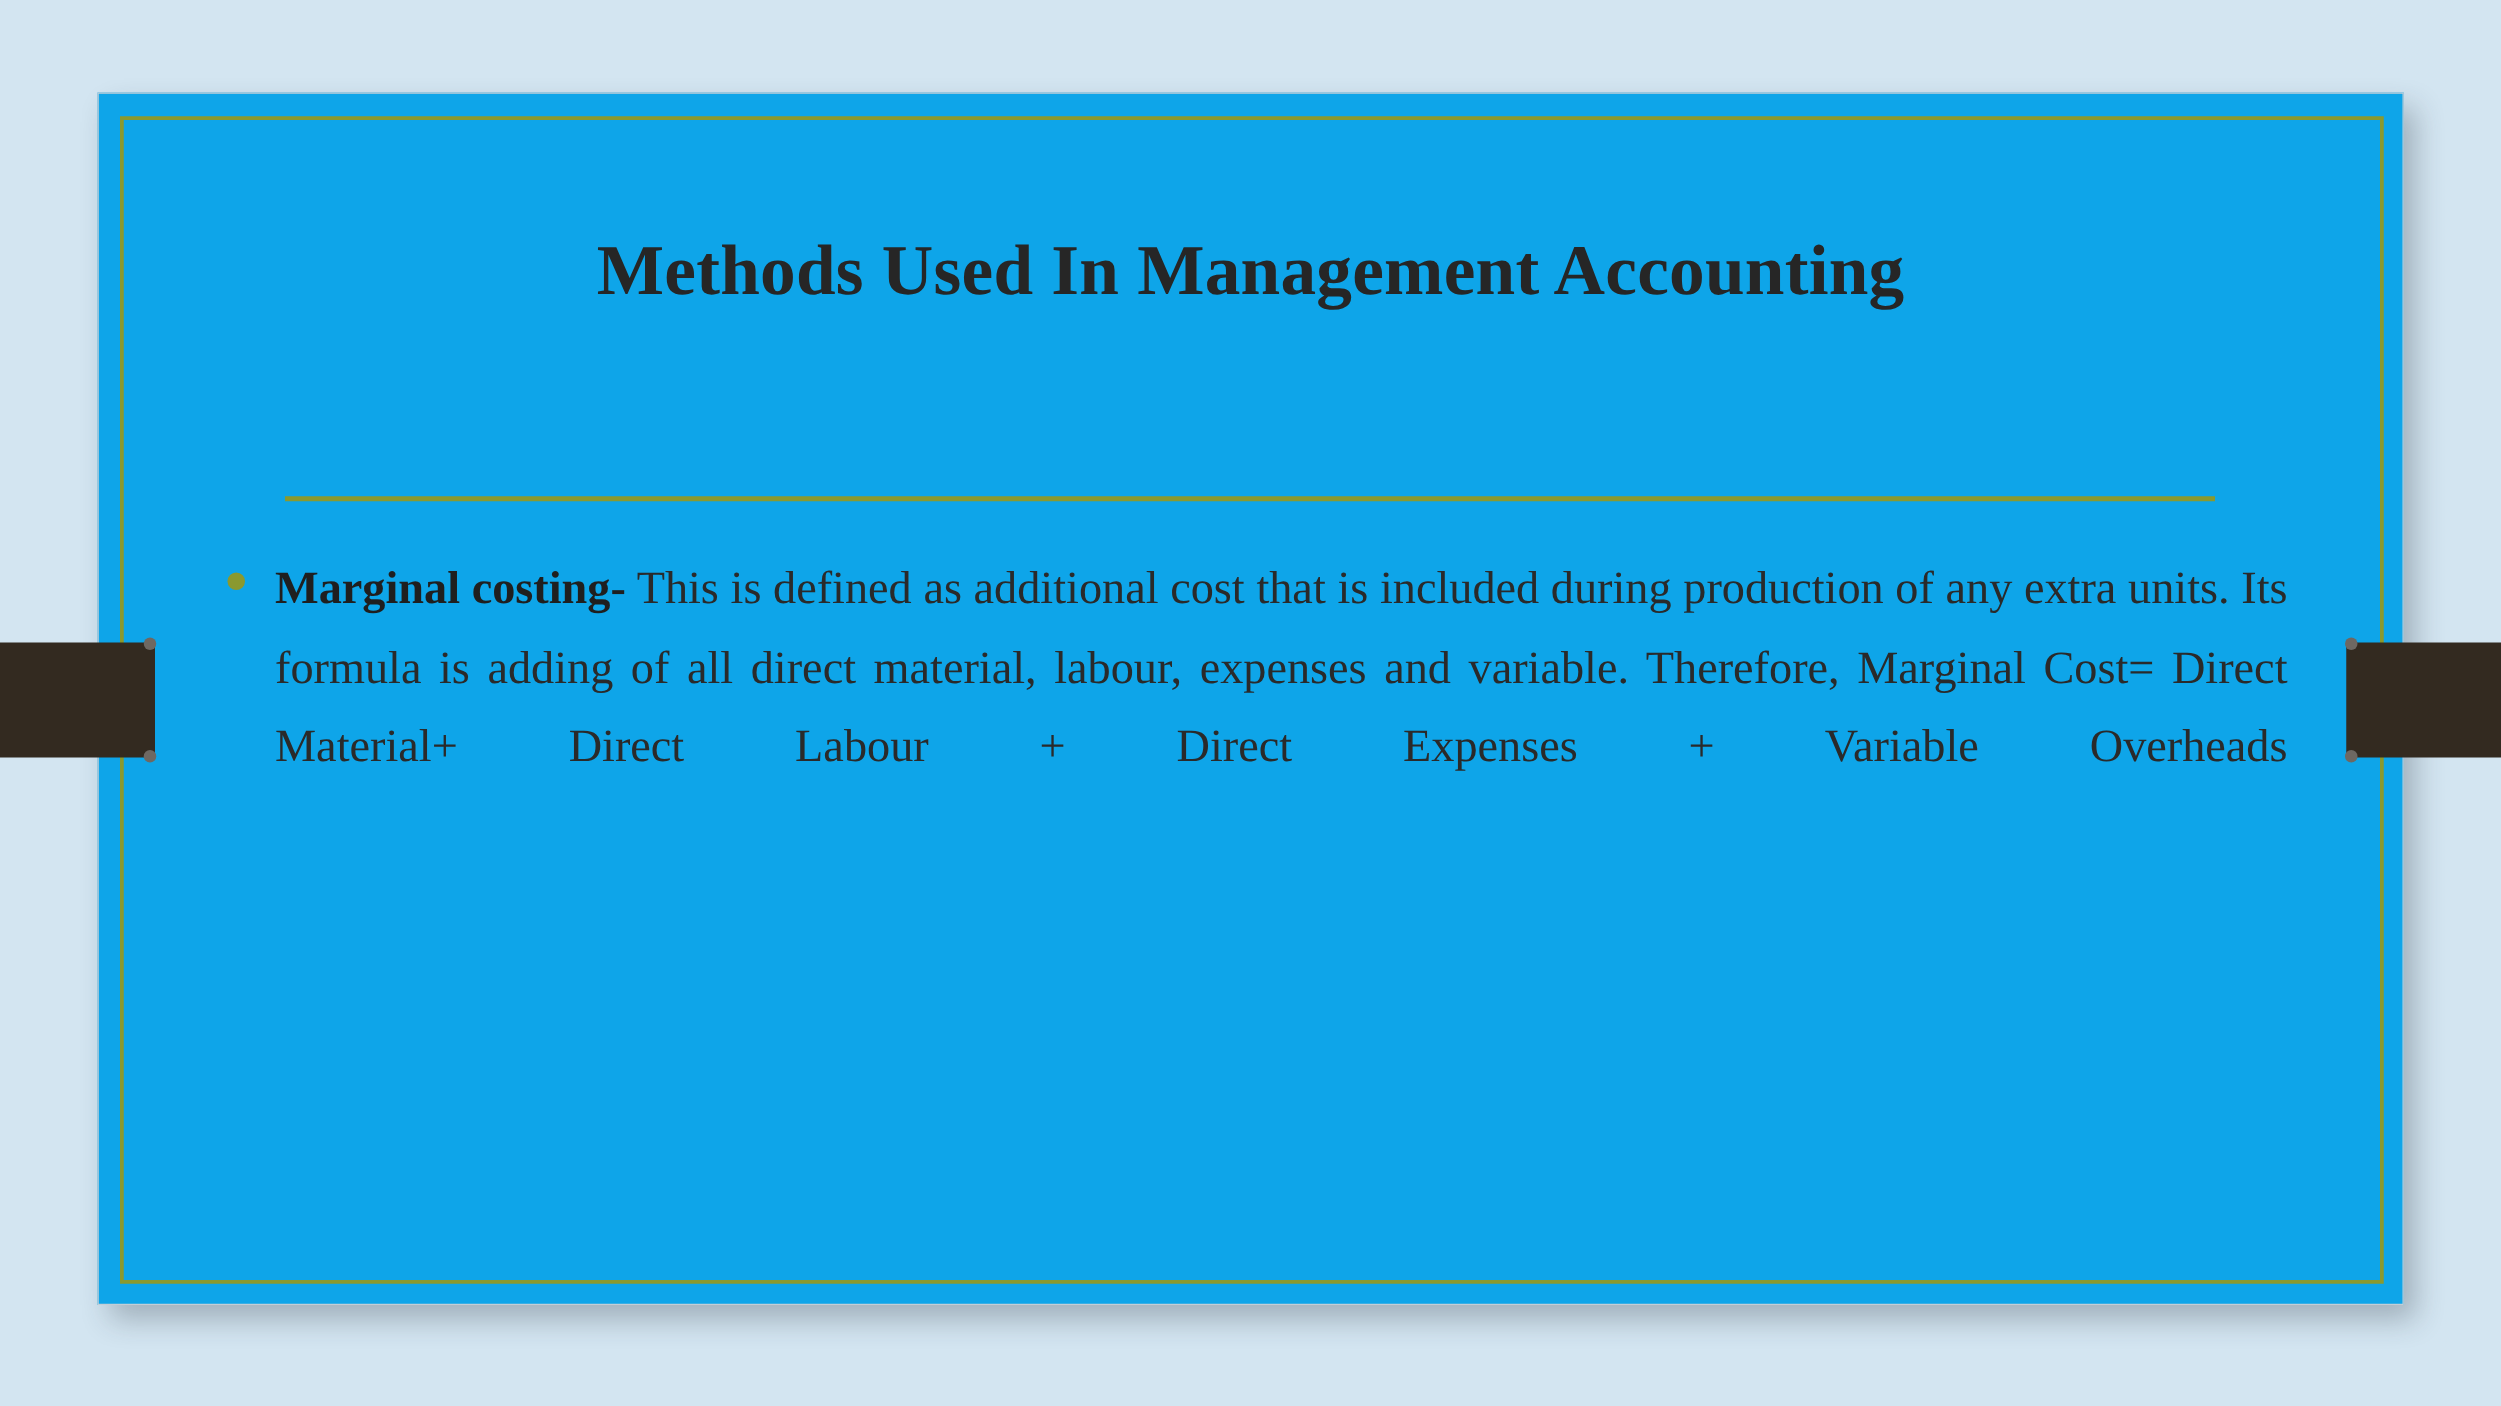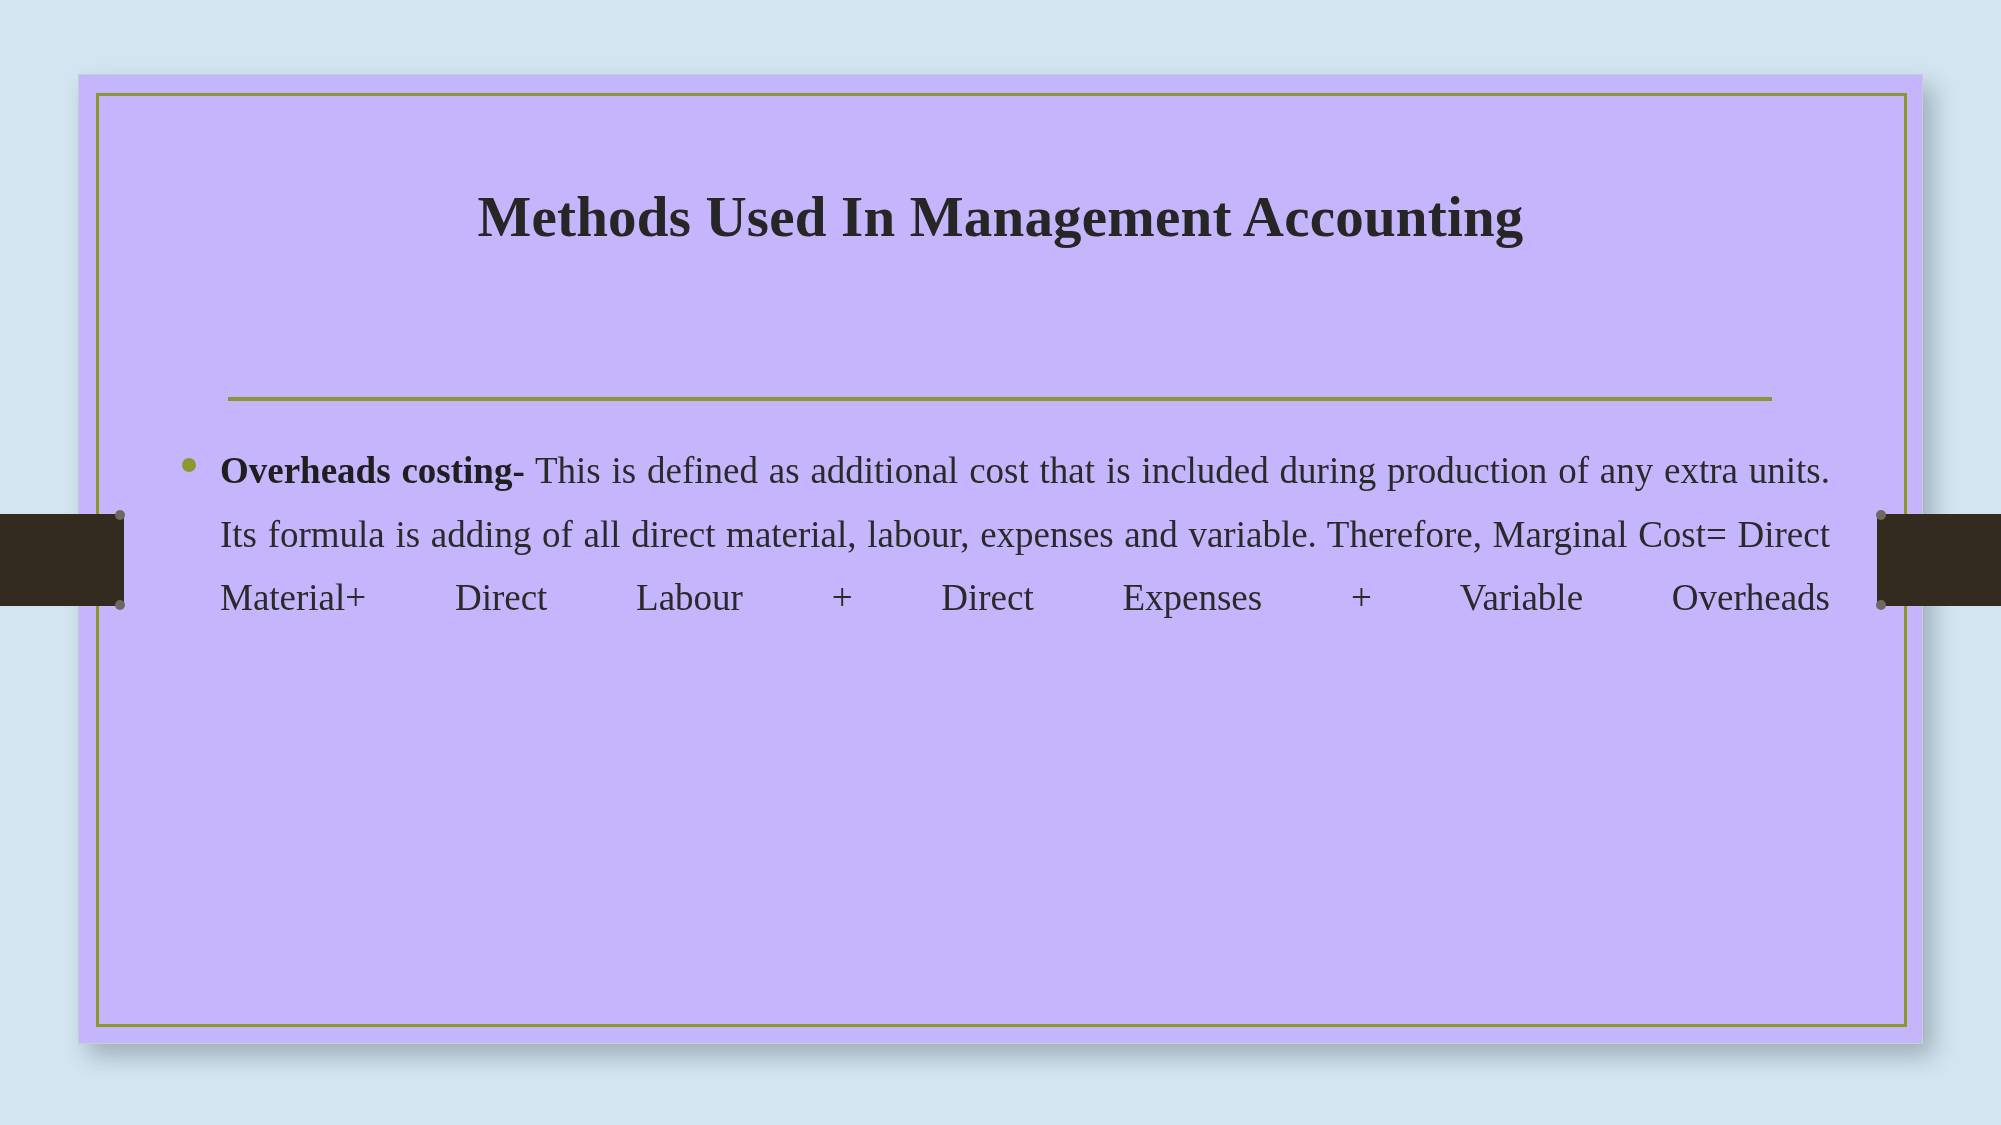--- a/index.html
+++ b/index.html
@@ -21,21 +21,21 @@
     background: #d3e5f1;
   }
 
   
   #slide {
     position: absolute;
     left: 78px;
     top: 74px;
     width: 1845px;
     height: 970px;
-    background: #c4b5fd;
+    background: #0ea5e9;
     box-shadow: 10px 12px 22px rgba(40,50,60,0.30);
     box-sizing: border-box;
   }
 
   
   #slide::before {
     content: "";
     position: absolute;
     inset: 0;
     border: 1px solid #c3ced6;
@@ -169,21 +169,21 @@
     <div id="inner-frame"></div>
 
     <div id="title">Methods Used In Management Accounting</div>
 
     <div id="divider"></div>
 
     <div id="body">
 
       <div class="bullet-row">
         <span class="marker"></span>
-        <span class="para"><span class="lead">Overheads costing-</span><span> This is defined as additional cost that is included during production of any extra units. Its formula is adding of all direct material, labour, expenses and variable.  Therefore, Marginal Cost= Direct Material+ Direct Labour + Direct Expenses + Variable Overheads</span></span>
+        <span class="para"><span class="lead">Marginal costing-</span><span> This is defined as additional cost that is included during production of any extra units. Its formula is adding of all direct material, labour, expenses and variable.  Therefore, Marginal Cost= Direct Material+ Direct Labour + Direct Expenses + Variable Overheads</span></span>
       </div>
 
 
     </div>
   </div>
 
   <div class="ribbon" id="ribbon-left">
     <span class="cap top"></span>
     <span class="cap bottom"></span>
   </div>

